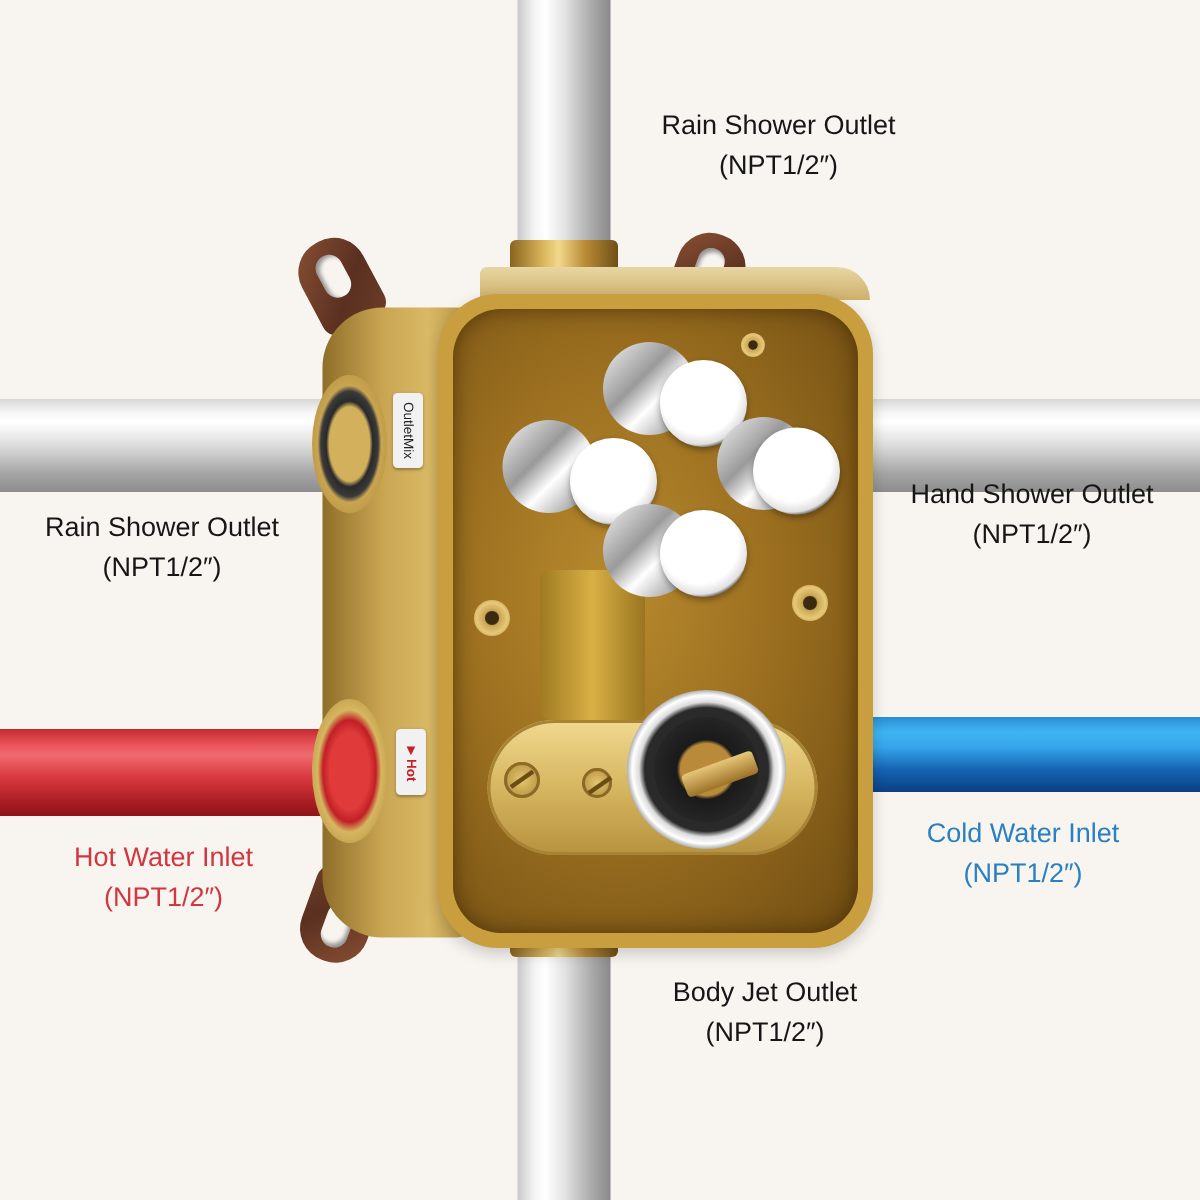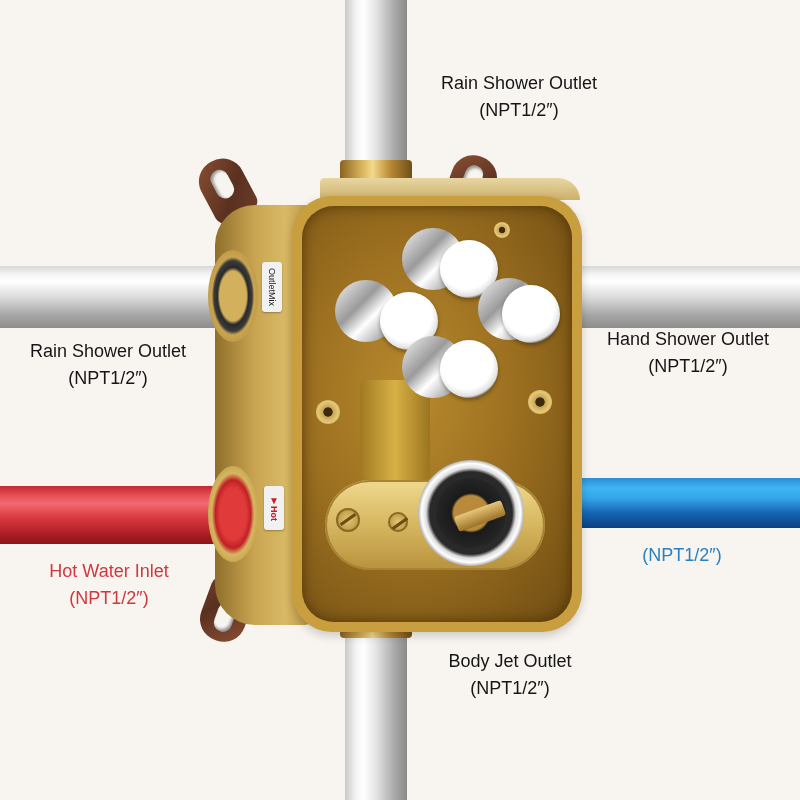--- a/index.html
+++ b/index.html
@@ -212,31 +212,32 @@
   <div class="label" style="left:412px; top:70px; width:214px;">
     <div>Rain Shower Outlet</div>
     <div>(NPT1/2″)</div>
   </div>
 
   <div class="label" style="left:0; top:338px; width:216px;">
     <div>Rain Shower Outlet</div>
     <div>(NPT1/2″)</div>
   </div>
 
-  <div class="label" style="left:576px; top:326px; width:224px;text-align:center;">
+  <div class="label" style="left:576px; top:316px; width:224px;text-align:center;">
     <div>Hand Shower Outlet</div>
     <div>(NPT1/2″)</div>
   </div>
 
   <div class="label hot" style="left:14px; top:558px; width:190px;">
     <div>Hot Water Inlet</div>
     <div>(NPT1/2″)</div>
   </div>
 
   <div class="label cold" style="left:590px; top:542px; width:184px;">
+    <div>Cold Water Inlet</div>
     <div>(NPT1/2″)</div>
   </div>
 
   <div class="label" style="left:424px; top:648px; width:172px;">
     <div>Body Jet Outlet</div>
     <div>(NPT1/2″)</div>
   </div>
 </div>
 
 </body></html>

